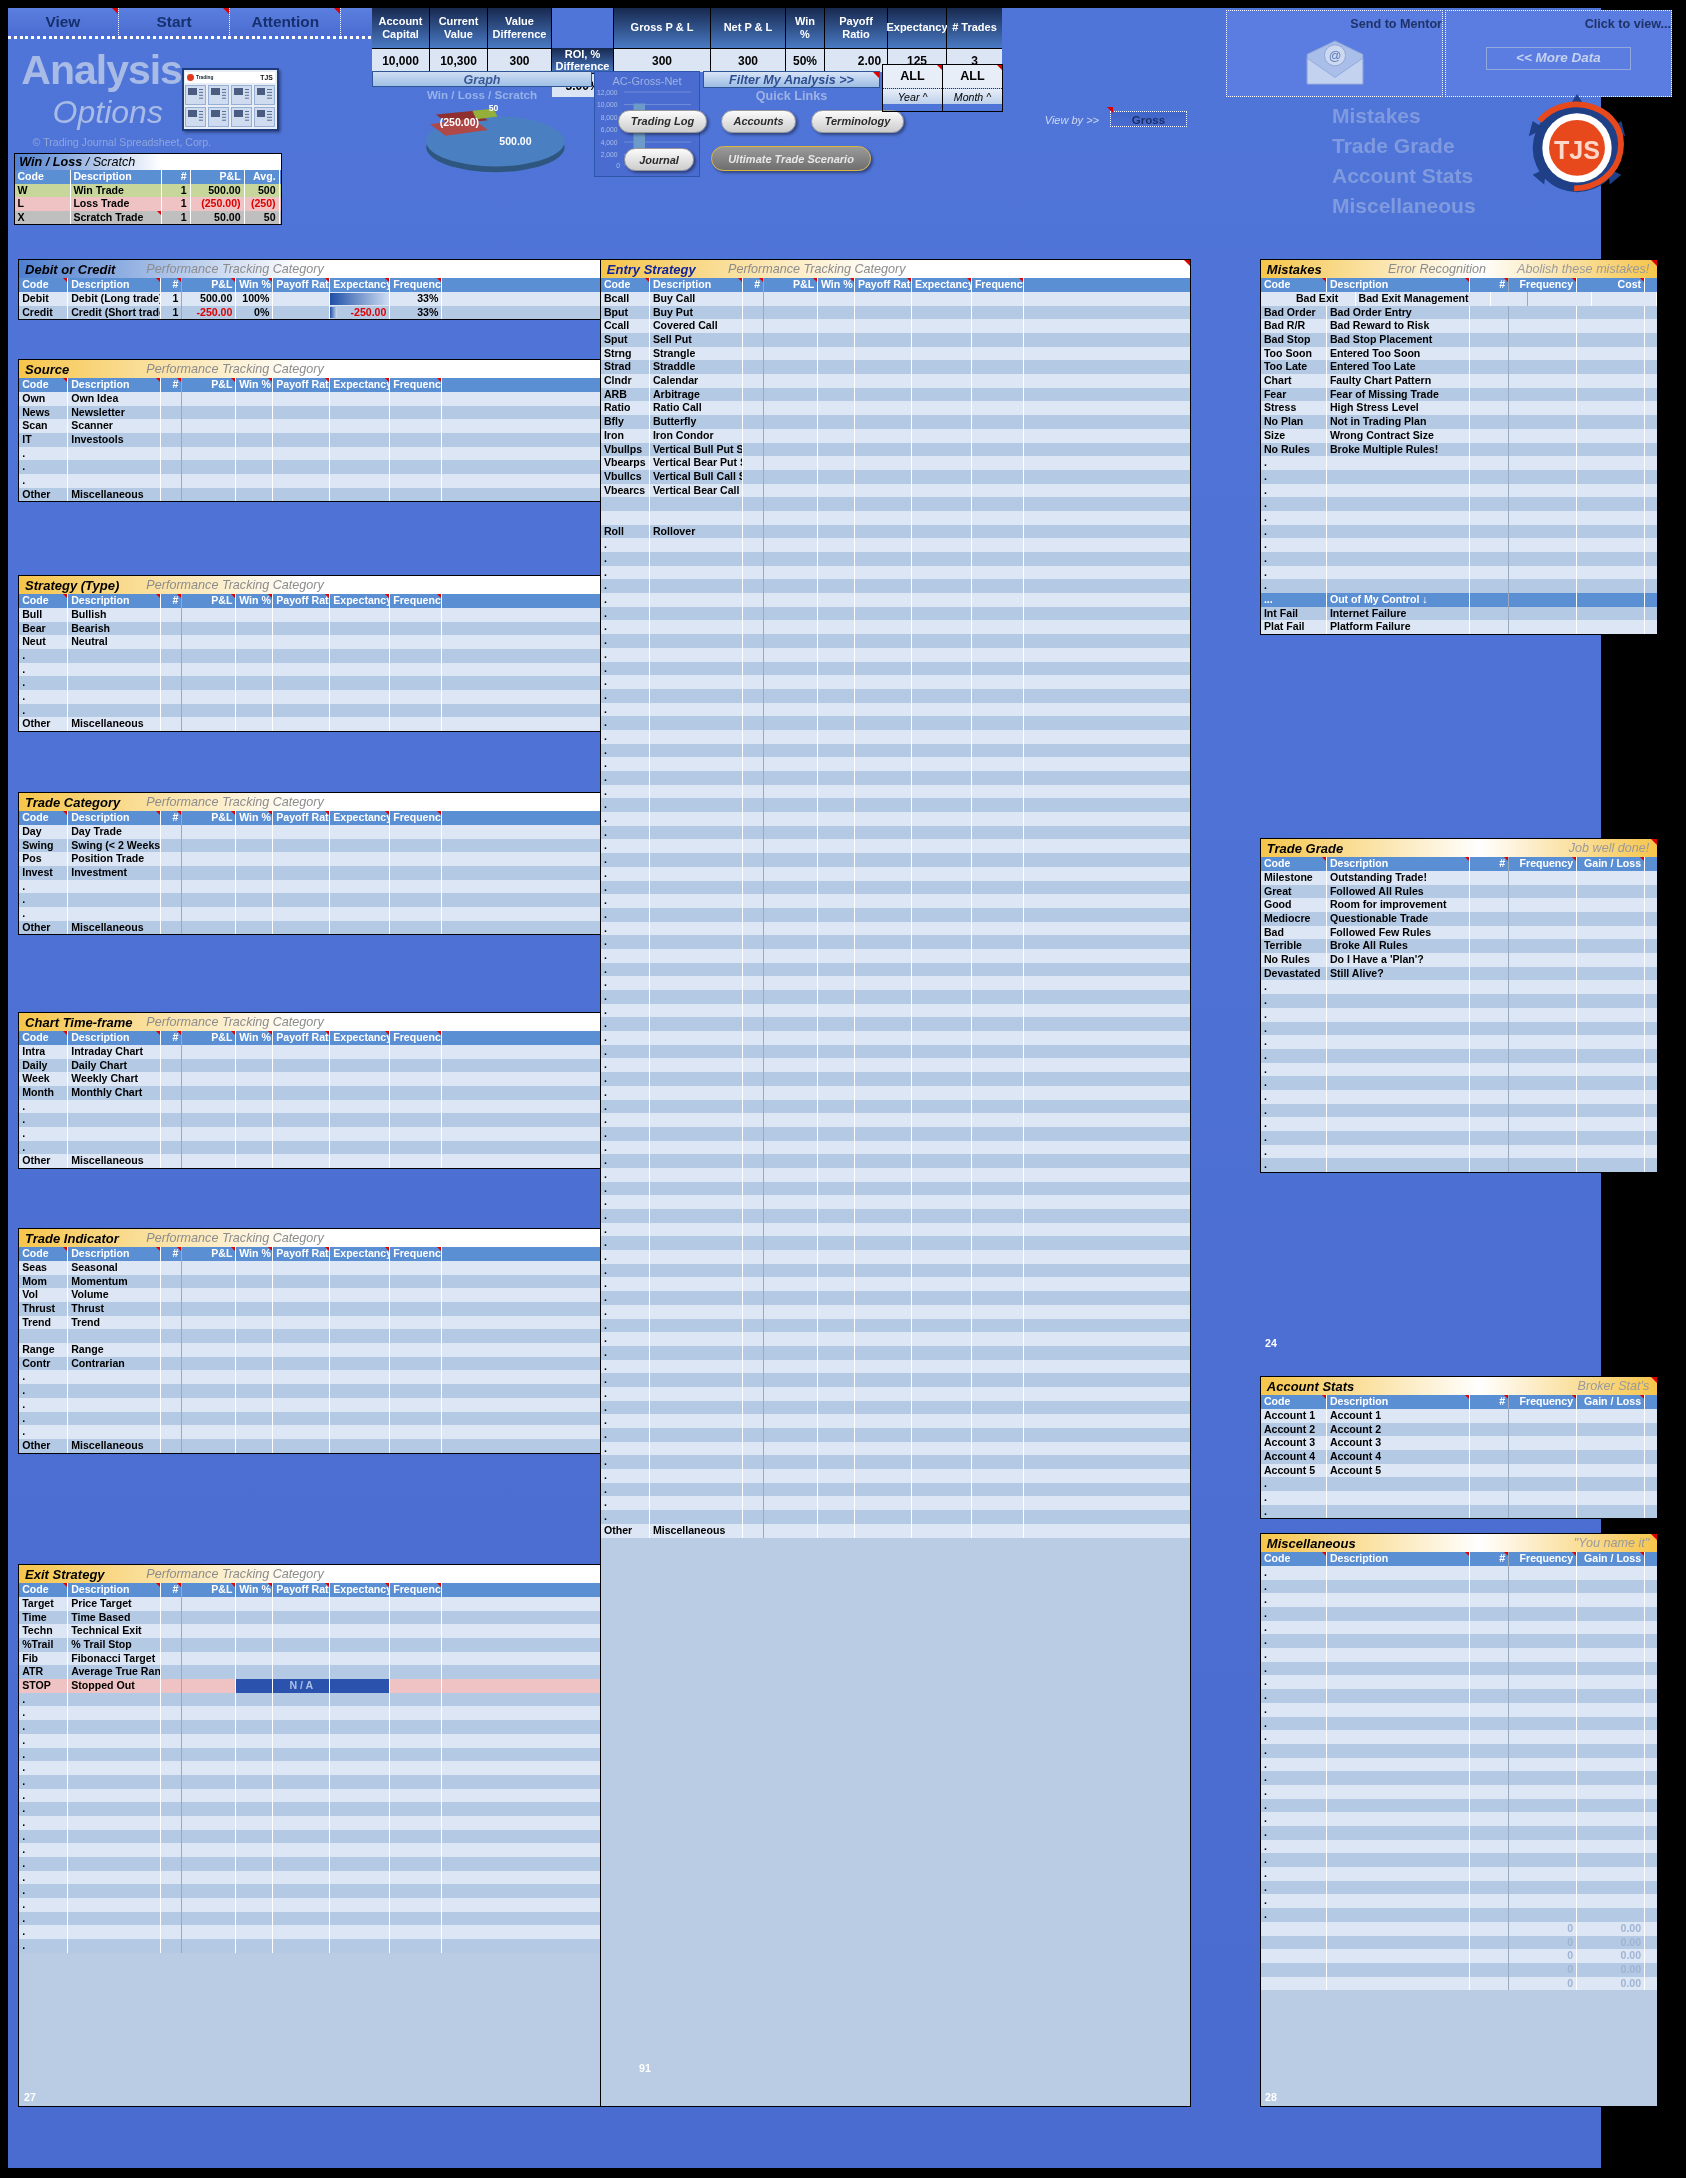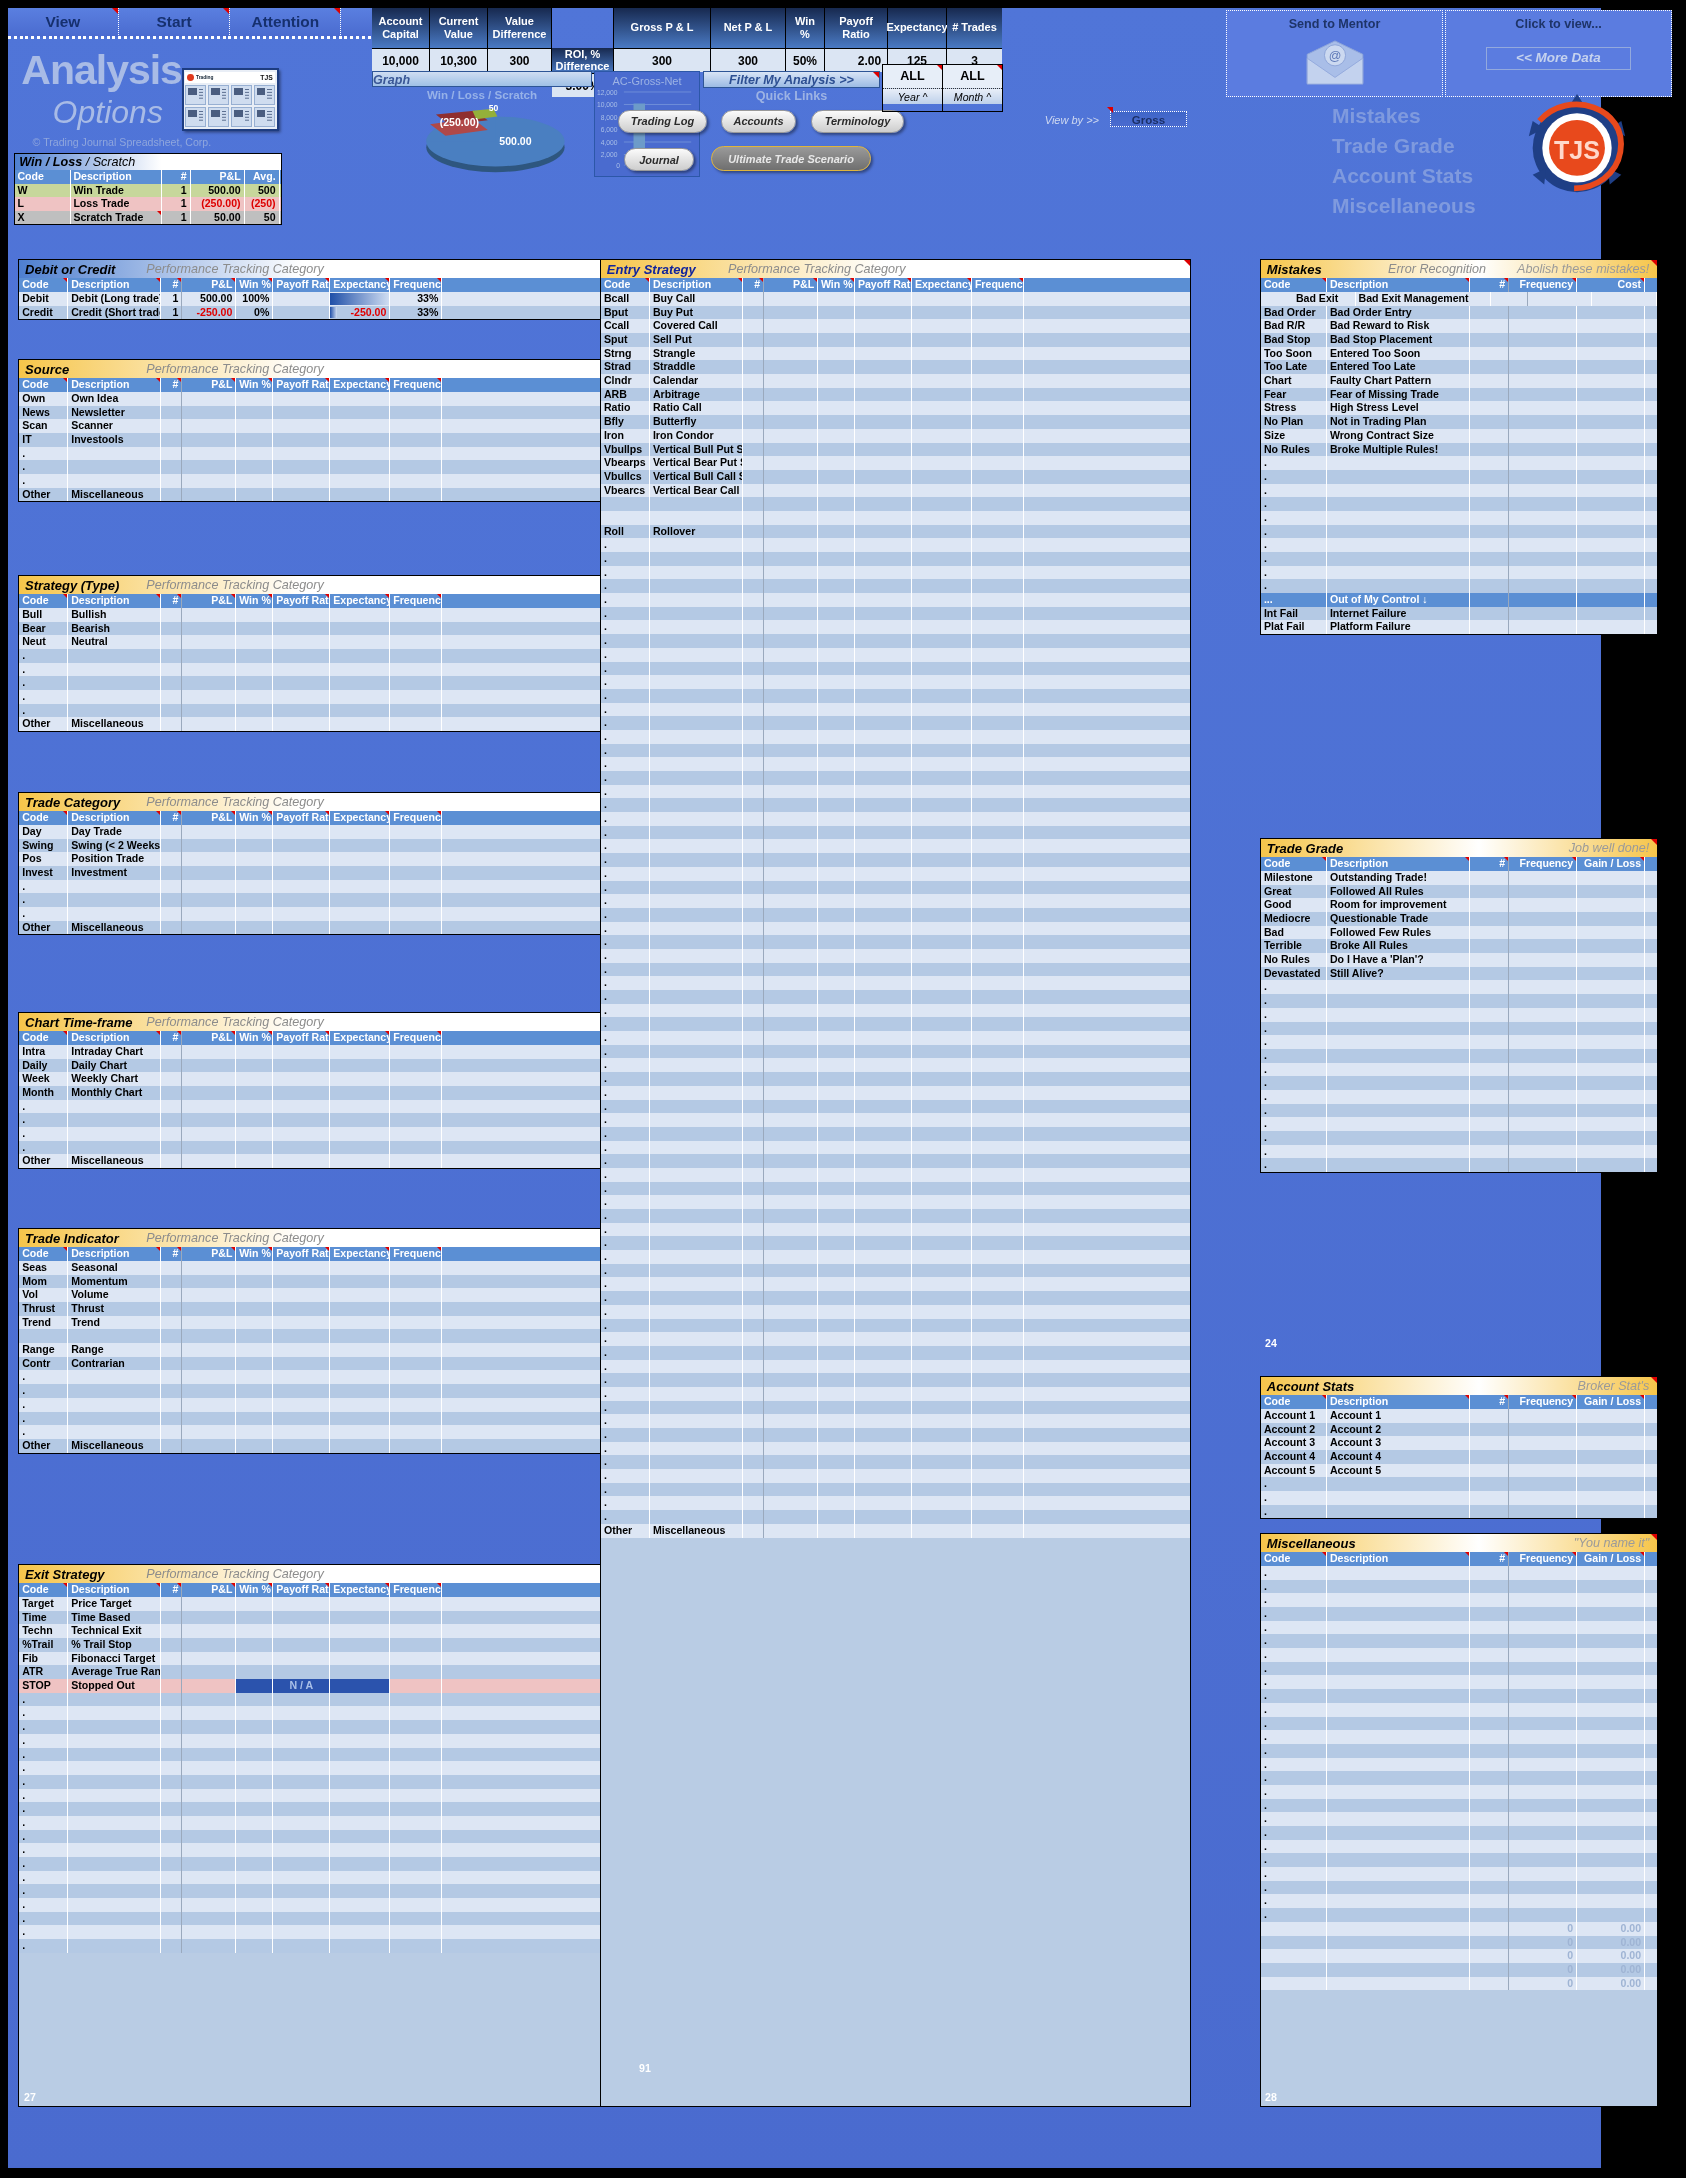--- a/index.html
+++ b/index.html
@@ -74,21 +74,21 @@
   .mcol { border-right:1px solid #000; display:flex; flex-direction:column; }
   .mcol:last-child{border-right:none;}
   .mhead { background:linear-gradient(180deg,#17294f,#4a7ac4); color:#fff; font-weight:bold; font-size:11px;
      display:flex;align-items:center;justify-content:center;text-align:center; height:40px; padding:0 2.9px; line-height:12.6px;}
   .mval { background:#dbe5f3; font-weight:bold; font-size:12px; text-align:center; height:24px; line-height:24px;
      border-top:1px solid #000; position:relative; }
   .mval.arrowcell{ text-align:right; padding-right:5.8px;}
 
   
   .graphpanel{ position:absolute; left:372px; top:71px; width:220px; height:106px; }
-  .gp-title{ font-style:italic; font-weight:bold; font-size:12.6px; color:#3a5796;
+  .gp-title{ text-align:center; font-style:italic; font-weight:bold; font-size:12.6px; color:#3a5796;
      background:linear-gradient(180deg,#cfddf2,#9fc0e6); height:16.4px; line-height:16.4px; border:1px solid #2e5596;}
   .gp-sub{ text-align:center; font-weight:bold; font-size:11.6px; color:#97b2e8; height:15.4px; line-height:15.4px;}
   .pieArea{position:relative;height:73px;}
 
   .acgn{ position:absolute; left:594px; top:71px; width:106px; height:106px; border:1.9px solid #2c57a8; background:#4a6bcf;}
   .acgn-t{ text-align:center; color:#9db3e4; font-size:11px; padding-top:2.9px;}
 
   .filterbtn{ position:absolute; left:703px; top:71px; width:177px; height:17.4px;
      background:linear-gradient(180deg,#d8e4f6,#9cbbe4); border:1px solid #2e5596;
      font-style:italic; font-weight:bold; color:#2d4f92; font-size:12.6px; text-align:center; line-height:17.4px;}
@@ -108,21 +108,21 @@
   .fval::after{content:"";position:absolute;right:0;top:0;border-top:5.8px solid #d00;border-left:5.8px solid transparent;}
   .flab{ background:linear-gradient(180deg,#e8eef8,#bdd0ea); font-style:italic; font-size:10.6px; text-align:center; height:16.4px; line-height:16.4px; border-top:1px dotted #333;}
   .viewby{ position:absolute; left:1022px; top:114px; font-style:italic; font-size:11px; color:#cfd9f0; text-align:right; width:77px;}
   .grossbox{ position:absolute; left:1110px; top:111px; width:77px; height:16.4px; background:linear-gradient(180deg,#3f66c8,#4a6bcf);
      color:#1b2f66; font-weight:bold; font-size:11.6px; text-align:center; line-height:16.4px; border:1px dotted #fff; position:absolute;}
   .grossbox::before{content:"";position:absolute;left:-3.9px;top:-4.8px;border-top:6.8px solid #d00;border-left:6.8px solid transparent;}
 
   
   .mentor{ position:absolute; left:1226px; top:9.7px; width:217px; height:87px; border:1px dotted #fff; background:#5b7ce0;}
   .viewbox{ position:absolute; left:1445px; top:9.7px; width:227px; height:87px; border:1px dotted #fff; background:#5b7ce0;}
-  .boxttl{ text-align:center; color:#1e3468; font-weight:bold; font-size:12.6px; padding-top:6.8px;}
+  .boxttl{ text-align:right; color:#1e3468; font-weight:bold; font-size:12.6px; padding-top:6.8px;}
   .moredata{ margin:15.4px auto 0; width:145px; height:23px; border:1.9px solid #93a9dd; color:#c5d2ee;
      font-style:italic; font-weight:bold; font-size:13.5px; text-align:center; line-height:20px;}
   .envelope{ margin:7.7px auto 0; width:64px; height:48px; }
   .ghostwords{ position:absolute; left:1332px; font-weight:bold; font-size:21px; color:#7f9ade; }
 
   
   .logo{ position:absolute; left:1524px; top:92px; width:106px; height:106px;}
 
   
   .panel{ position:absolute; border:1.9px solid #000; background:#b9cce4; }

